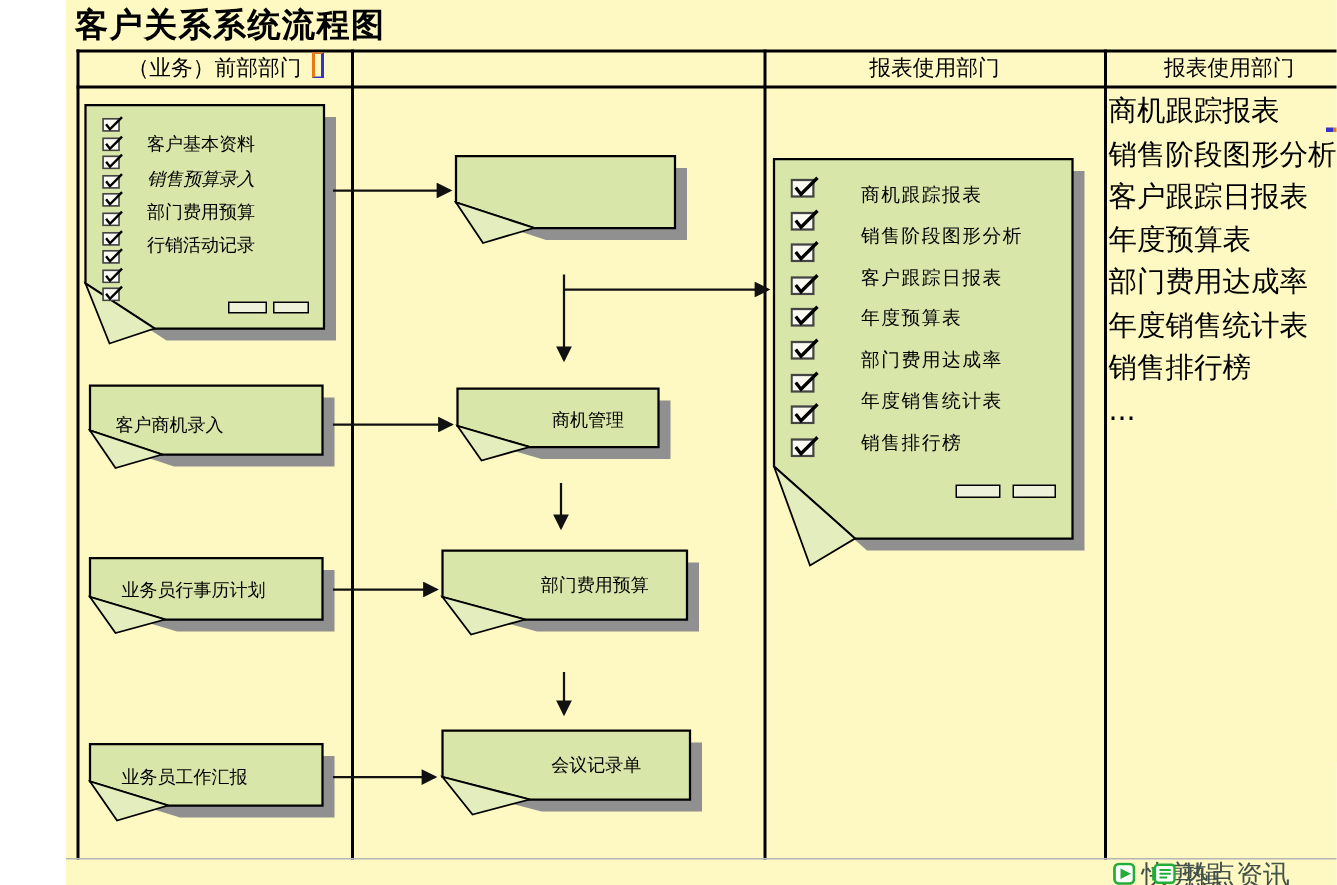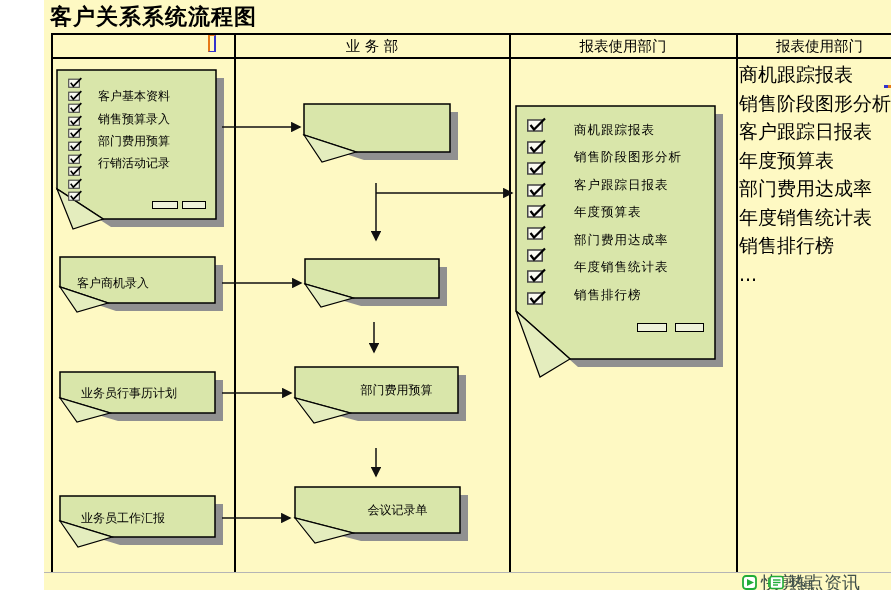--- a/index.html
+++ b/index.html
@@ -50,21 +50,21 @@
 
   <div class="hline" style="left:7px;top:33px;width:853px;height:2px;"></div>
   <div class="hline" style="left:7px;top:57px;width:853px;height:2px;"></div>
   <div class="vline" style="left:7px;top:33px;width:2px;height:540px;"></div>
   <div class="vline" style="left:190px;top:33px;width:2px;height:540px;"></div>
   <div class="vline" style="left:465px;top:33px;width:2px;height:540px;"></div>
   <div class="vline" style="left:692px;top:33px;width:2px;height:540px;"></div>
   <div class="vline" style="left:858px;top:33px;width:2px;height:540px;"></div>
   <div class="bottom-rule" style="left:0;top:572px;width:891px;height:1px;"></div>
 
-  <div class="hdr" style="left:192px;width:272px;">业 务 部</div>
+  <div class="hdr" style="left:9px;width:180px;">（业务）前部部门</div>
   <div class="hdr" style="left:467px;width:224px;">报表使用部门</div>
   <div class="hdr" style="left:694px;width:163px;">报表使用部门</div>
 
   <div class="artifact1"></div>
   <div class="artifact2"></div>
 
   <div class="note" style="left:14px;top:71px;width:159px;height:149px;">
     <svg class="shape" width="185" height="185">
       <polygon class="sh" points="0,0 159,0 159,149 46,149 0,119" transform="translate(8,8)"></polygon>
       <polygon class="mn" points="0,0 159,0 159,149 46,149 0,119"></polygon>
@@ -106,21 +106,21 @@
         <svg class="cbx" width="15" height="11" viewBox="0 0 20 15" style="margin-bottom:1.6px;">
         <rect x="0.75" y="3" width="14.5" height="11" fill="#fafaf2" stroke="#444" stroke-width="1.5"></rect>
         <path d="M3.5,8 L7,12.5 L18,1.5" stroke="#000" stroke-width="2.2" fill="none"></path>
       </svg>
         <svg class="cbx" width="15" height="11" viewBox="0 0 20 15" style="margin-bottom:1.6px;">
         <rect x="0.75" y="3" width="14.5" height="11" fill="#fafaf2" stroke="#444" stroke-width="1.5"></rect>
         <path d="M3.5,8 L7,12.5 L18,1.5" stroke="#000" stroke-width="2.2" fill="none"></path>
       </svg>
       </div>
     <div class="note-label" style="left:40px;top:17px;">客户基本资料</div>
-    <div class="note-label" style="left:40px;top:40px;">销售预算录入</div>
+    <div class="note-label" style="left:40px;top:40px;font-style:italic;">销售预算录入</div>
     <div class="note-label" style="left:40px;top:62px;">部门费用预算</div>
     <div class="note-label" style="left:40px;top:84px;">行销活动记录</div>
     <div class="mini-btn" style="left:94px;top:130px;width:26px;height:8px;"></div>
     <div class="mini-btn" style="left:124px;top:130px;width:24px;height:8px;"></div>
   </div>
 
   <div class="note" style="left:17px;top:258px;width:155px;height:46px;">
     <svg class="shape" width="180" height="80">
       <polygon class="sh" points="0,0 155,0 155,46 48,46 0,30" transform="translate(8,8)"></polygon>
       <polygon class="mn" points="0,0 155,0 155,46 48,46 0,30"></polygon>
@@ -154,20 +154,21 @@
       <polygon class="fl" points="0,31 18,58 52,48"></polygon>
     </svg>
   </div>
 
   <div class="note" style="left:262px;top:260px;width:134px;height:39px;">
     <svg class="shape" width="160" height="75">
       <polygon class="sh" points="0,0 134,0 134,39 48,39 0,25" transform="translate(8,8)"></polygon>
       <polygon class="mn" points="0,0 134,0 134,39 48,39 0,25"></polygon>
       <polygon class="fl" points="0,25 16,48 48,39"></polygon>
     </svg>
+    <div class="note-label center" style="top:12px;">商机管理</div>
   </div>
 
   <div class="note" style="left:252px;top:368px;width:163px;height:46px;">
     <svg class="shape" width="190" height="82">
       <polygon class="sh" points="0,0 163,0 163,46 55,46 0,31" transform="translate(8,8)"></polygon>
       <polygon class="mn" points="0,0 163,0 163,46 55,46 0,31"></polygon>
       <polygon class="fl" points="0,31 19,56 55,46"></polygon>
     </svg>
     <div class="note-label center" style="top:14px;">部门费用预算</div>
   </div>

